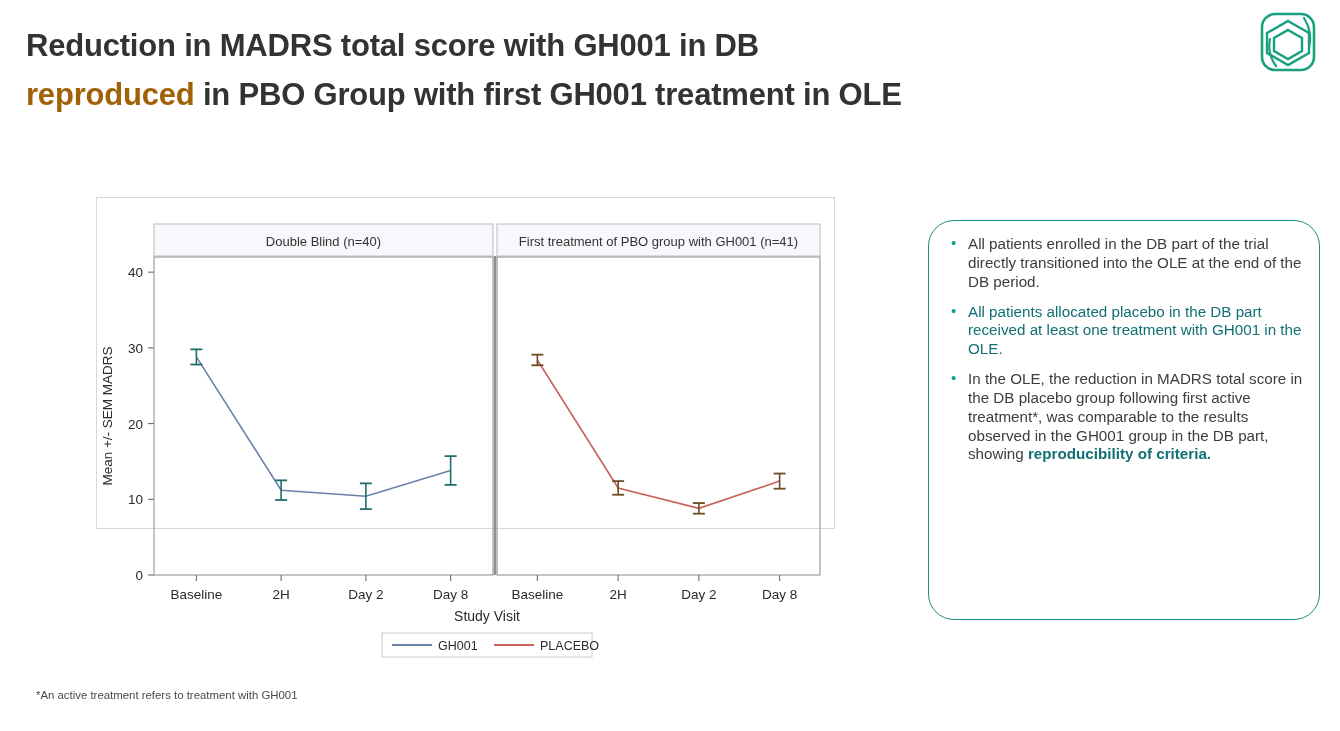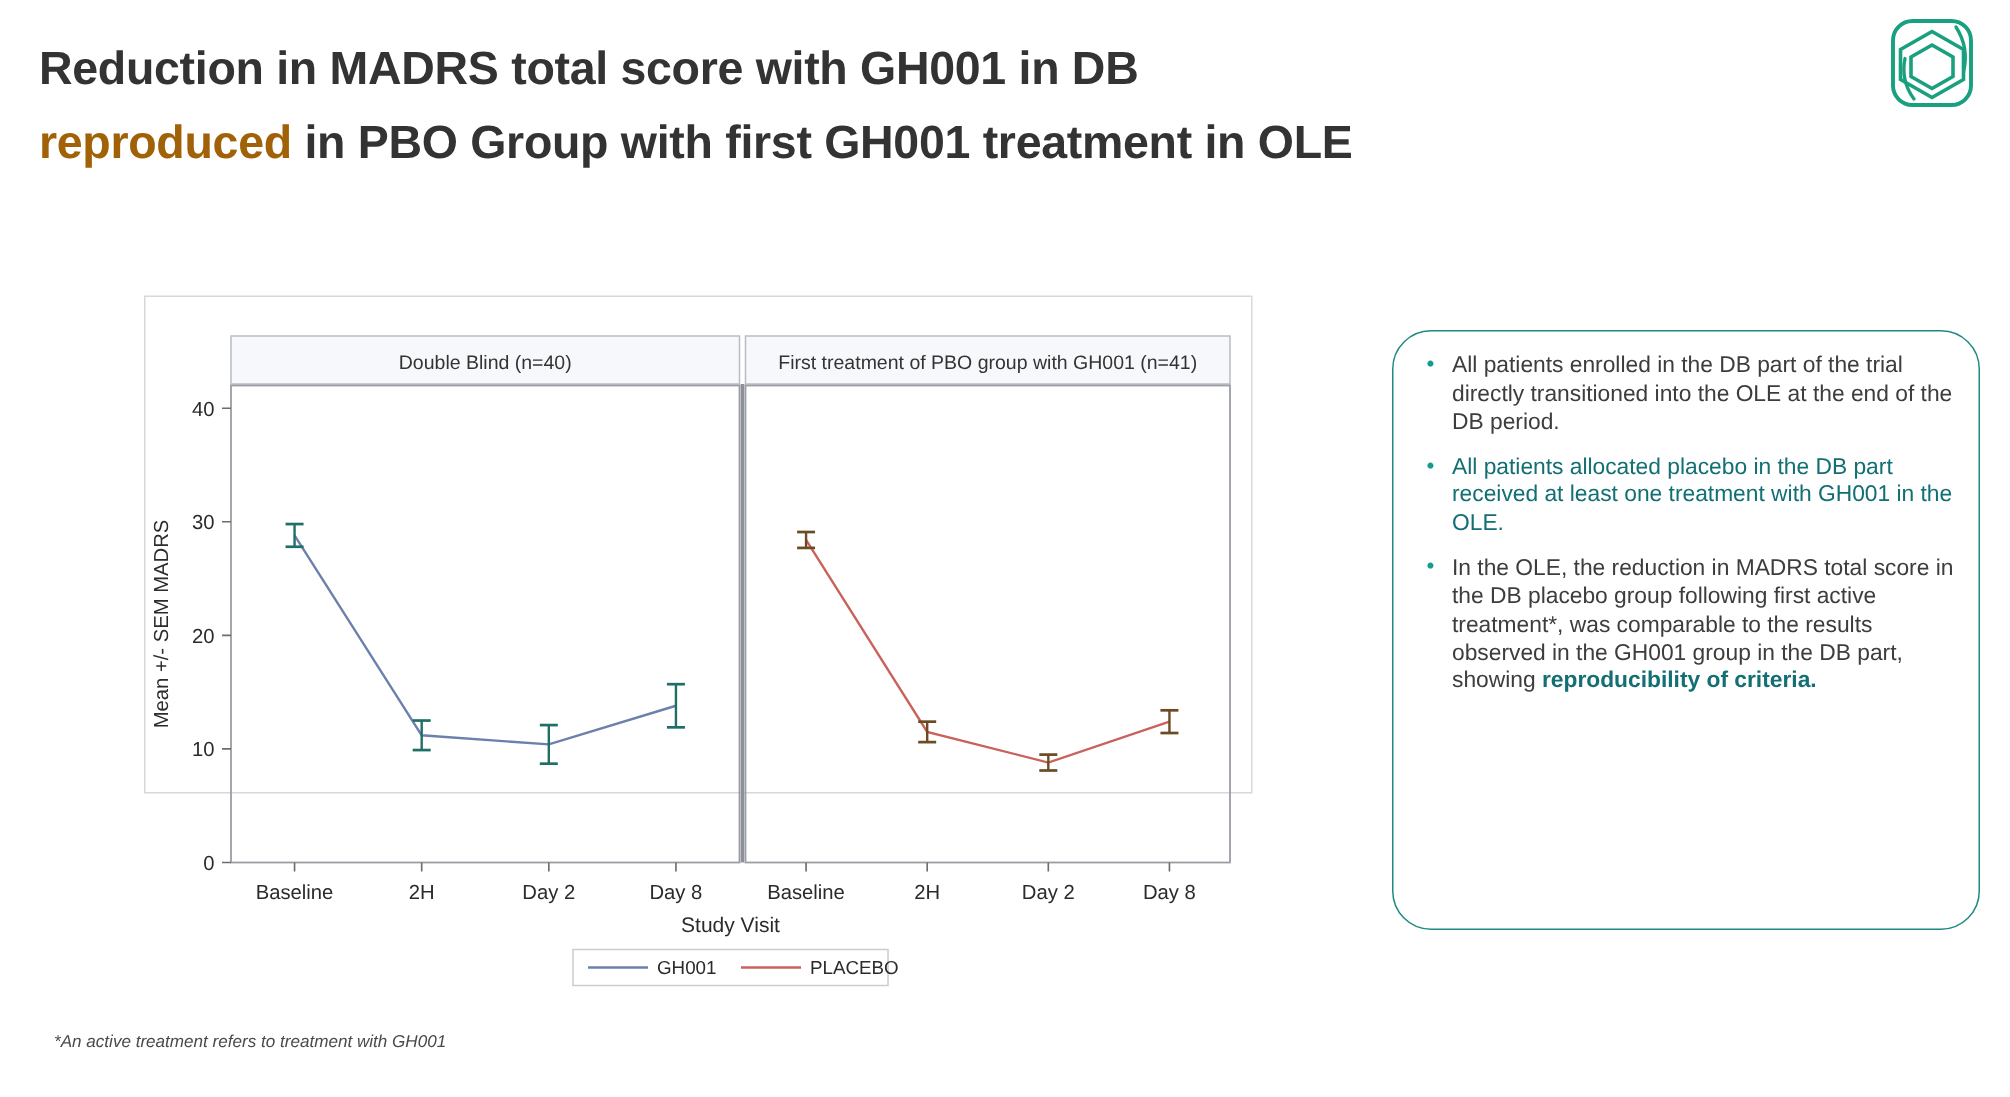--- a/index.html
+++ b/index.html
@@ -83,21 +83,20 @@
     font-size: 15px;
   }
   .bullet-item.em { color: #126f73; font-weight: normal; }
   .hl { color: #126f73; font-weight: bold; }
 
   
   .footnotes {
     position: absolute;
     left: 36px; top: 687px;
     font-size: 11.4px;
-    font-style: italic;
     color: #4a4a4a;
     line-height: 1.42;
   }
   .footnote-line { white-space: nowrap; }
   .sp-underline {
     text-decoration: underline;
     text-decoration-color: #e05a4f;
     text-decoration-style: wavy;
     text-decoration-thickness: 1px;
   }

